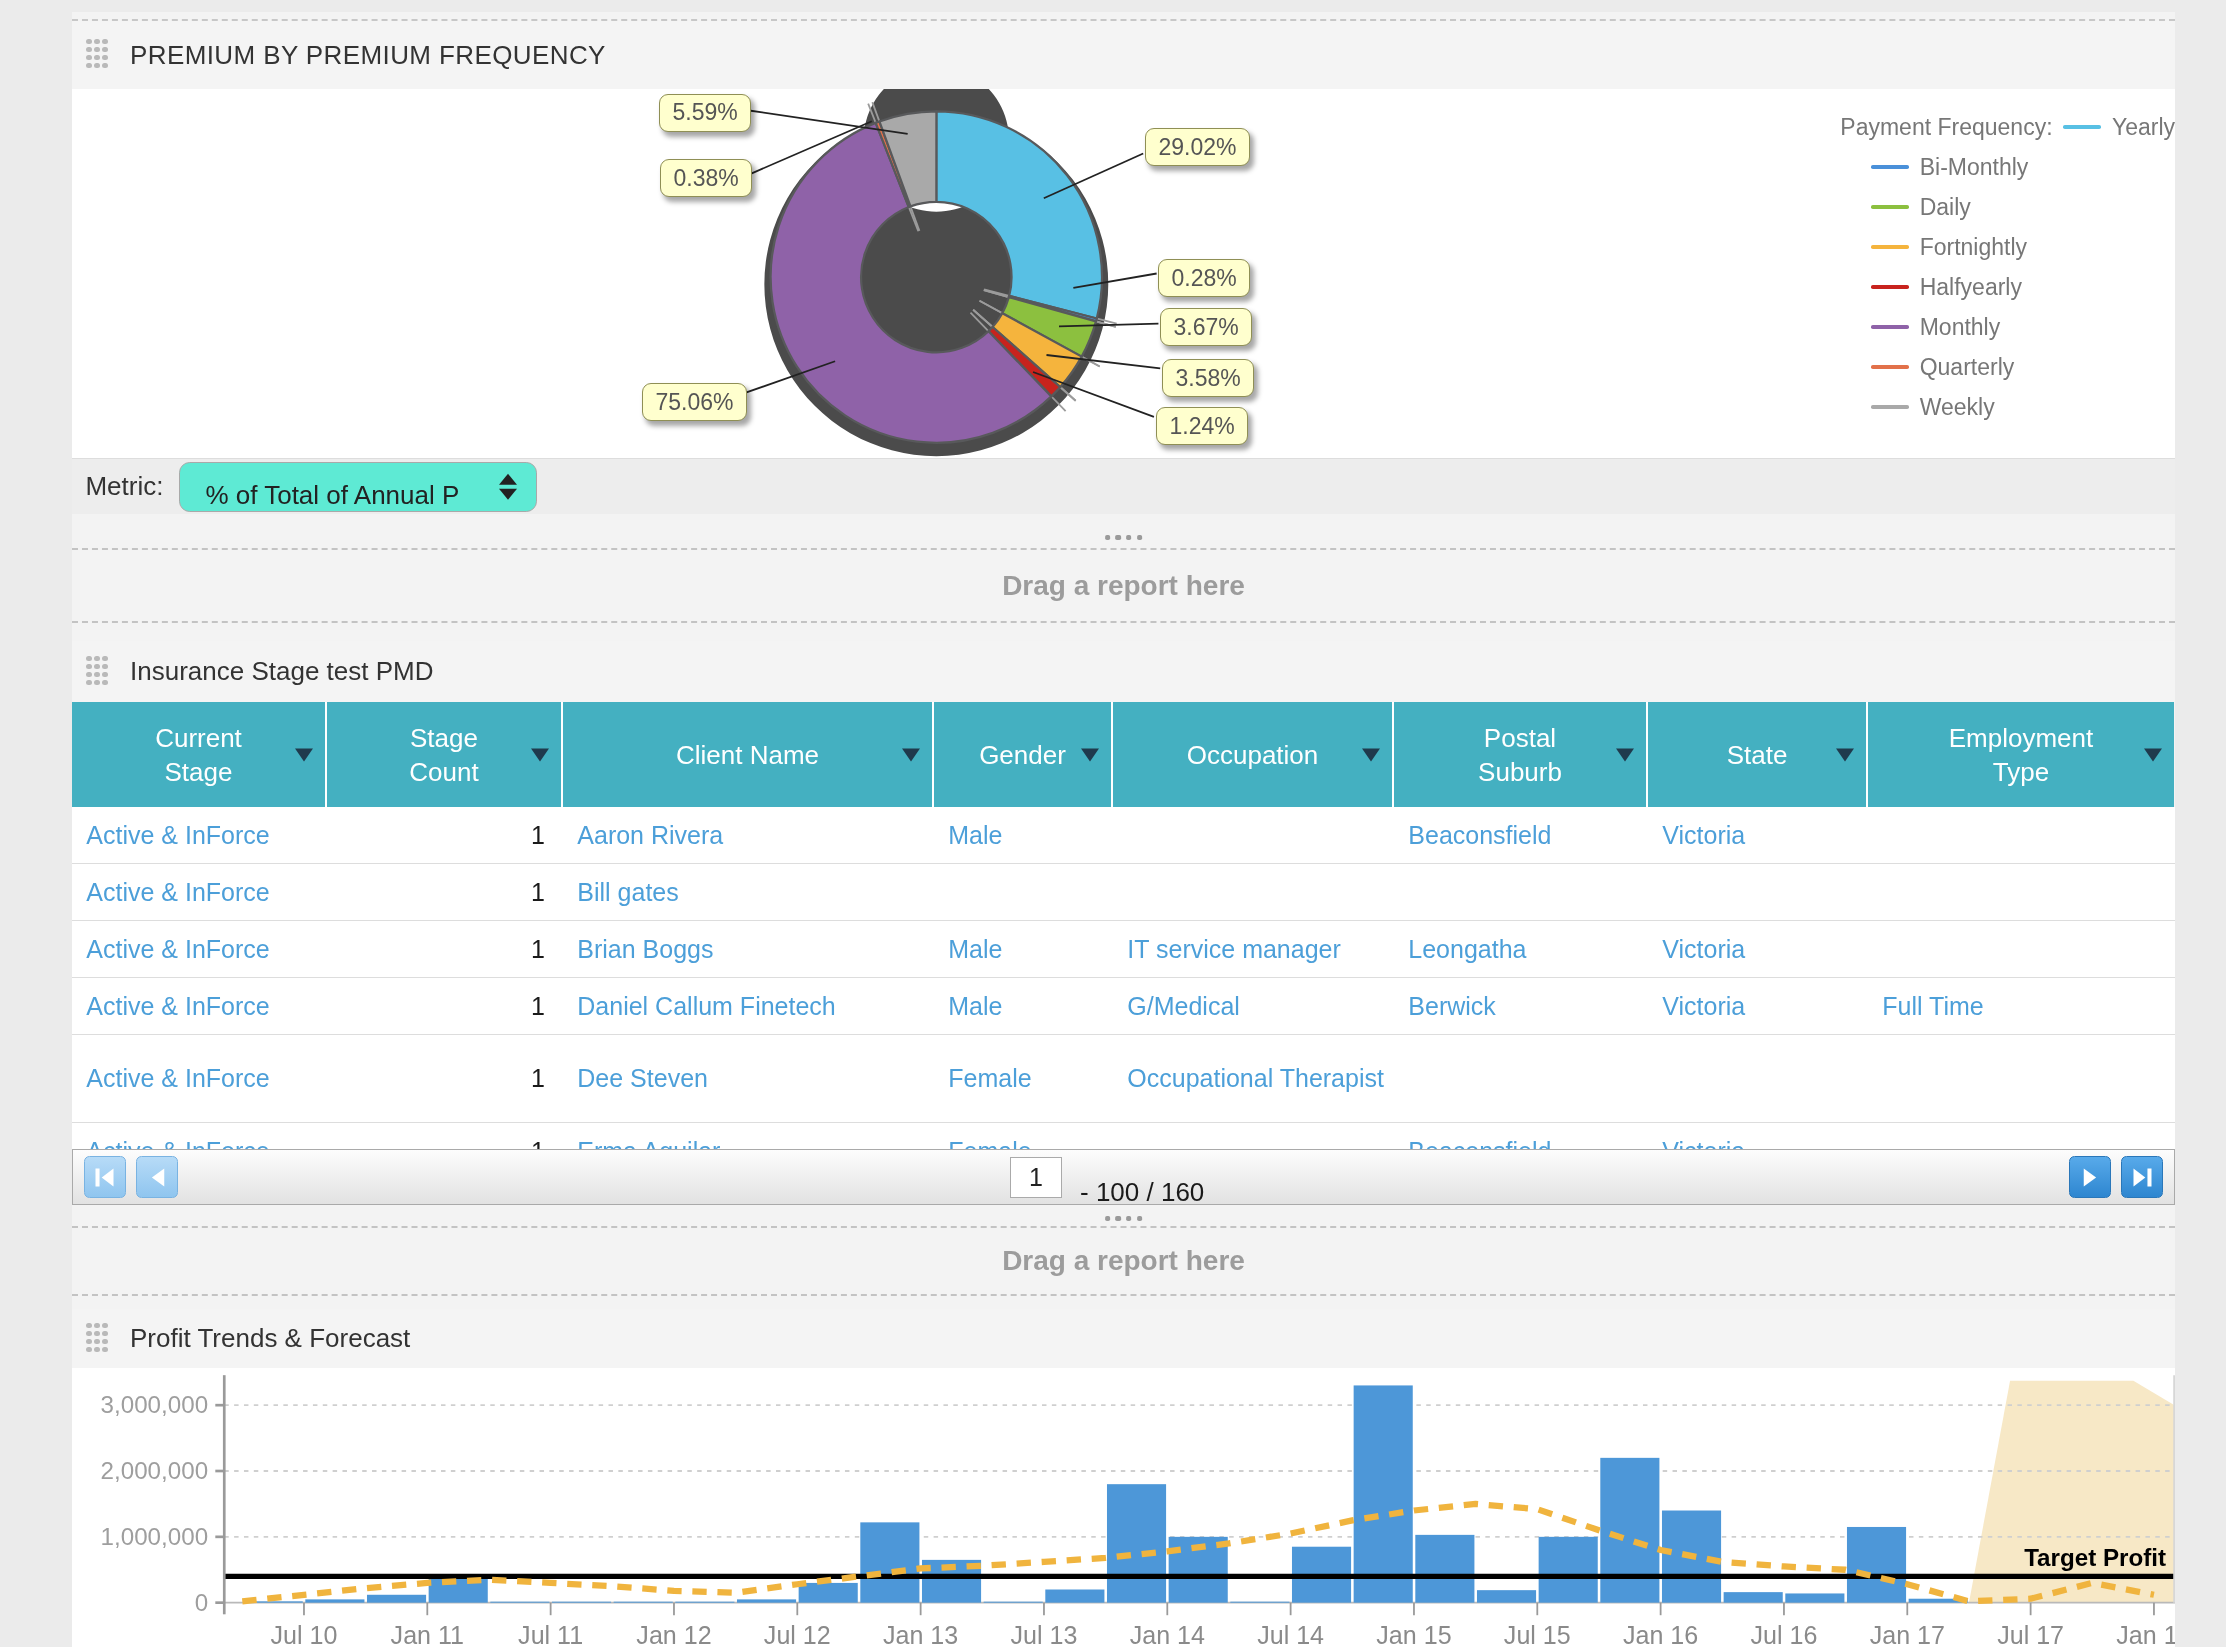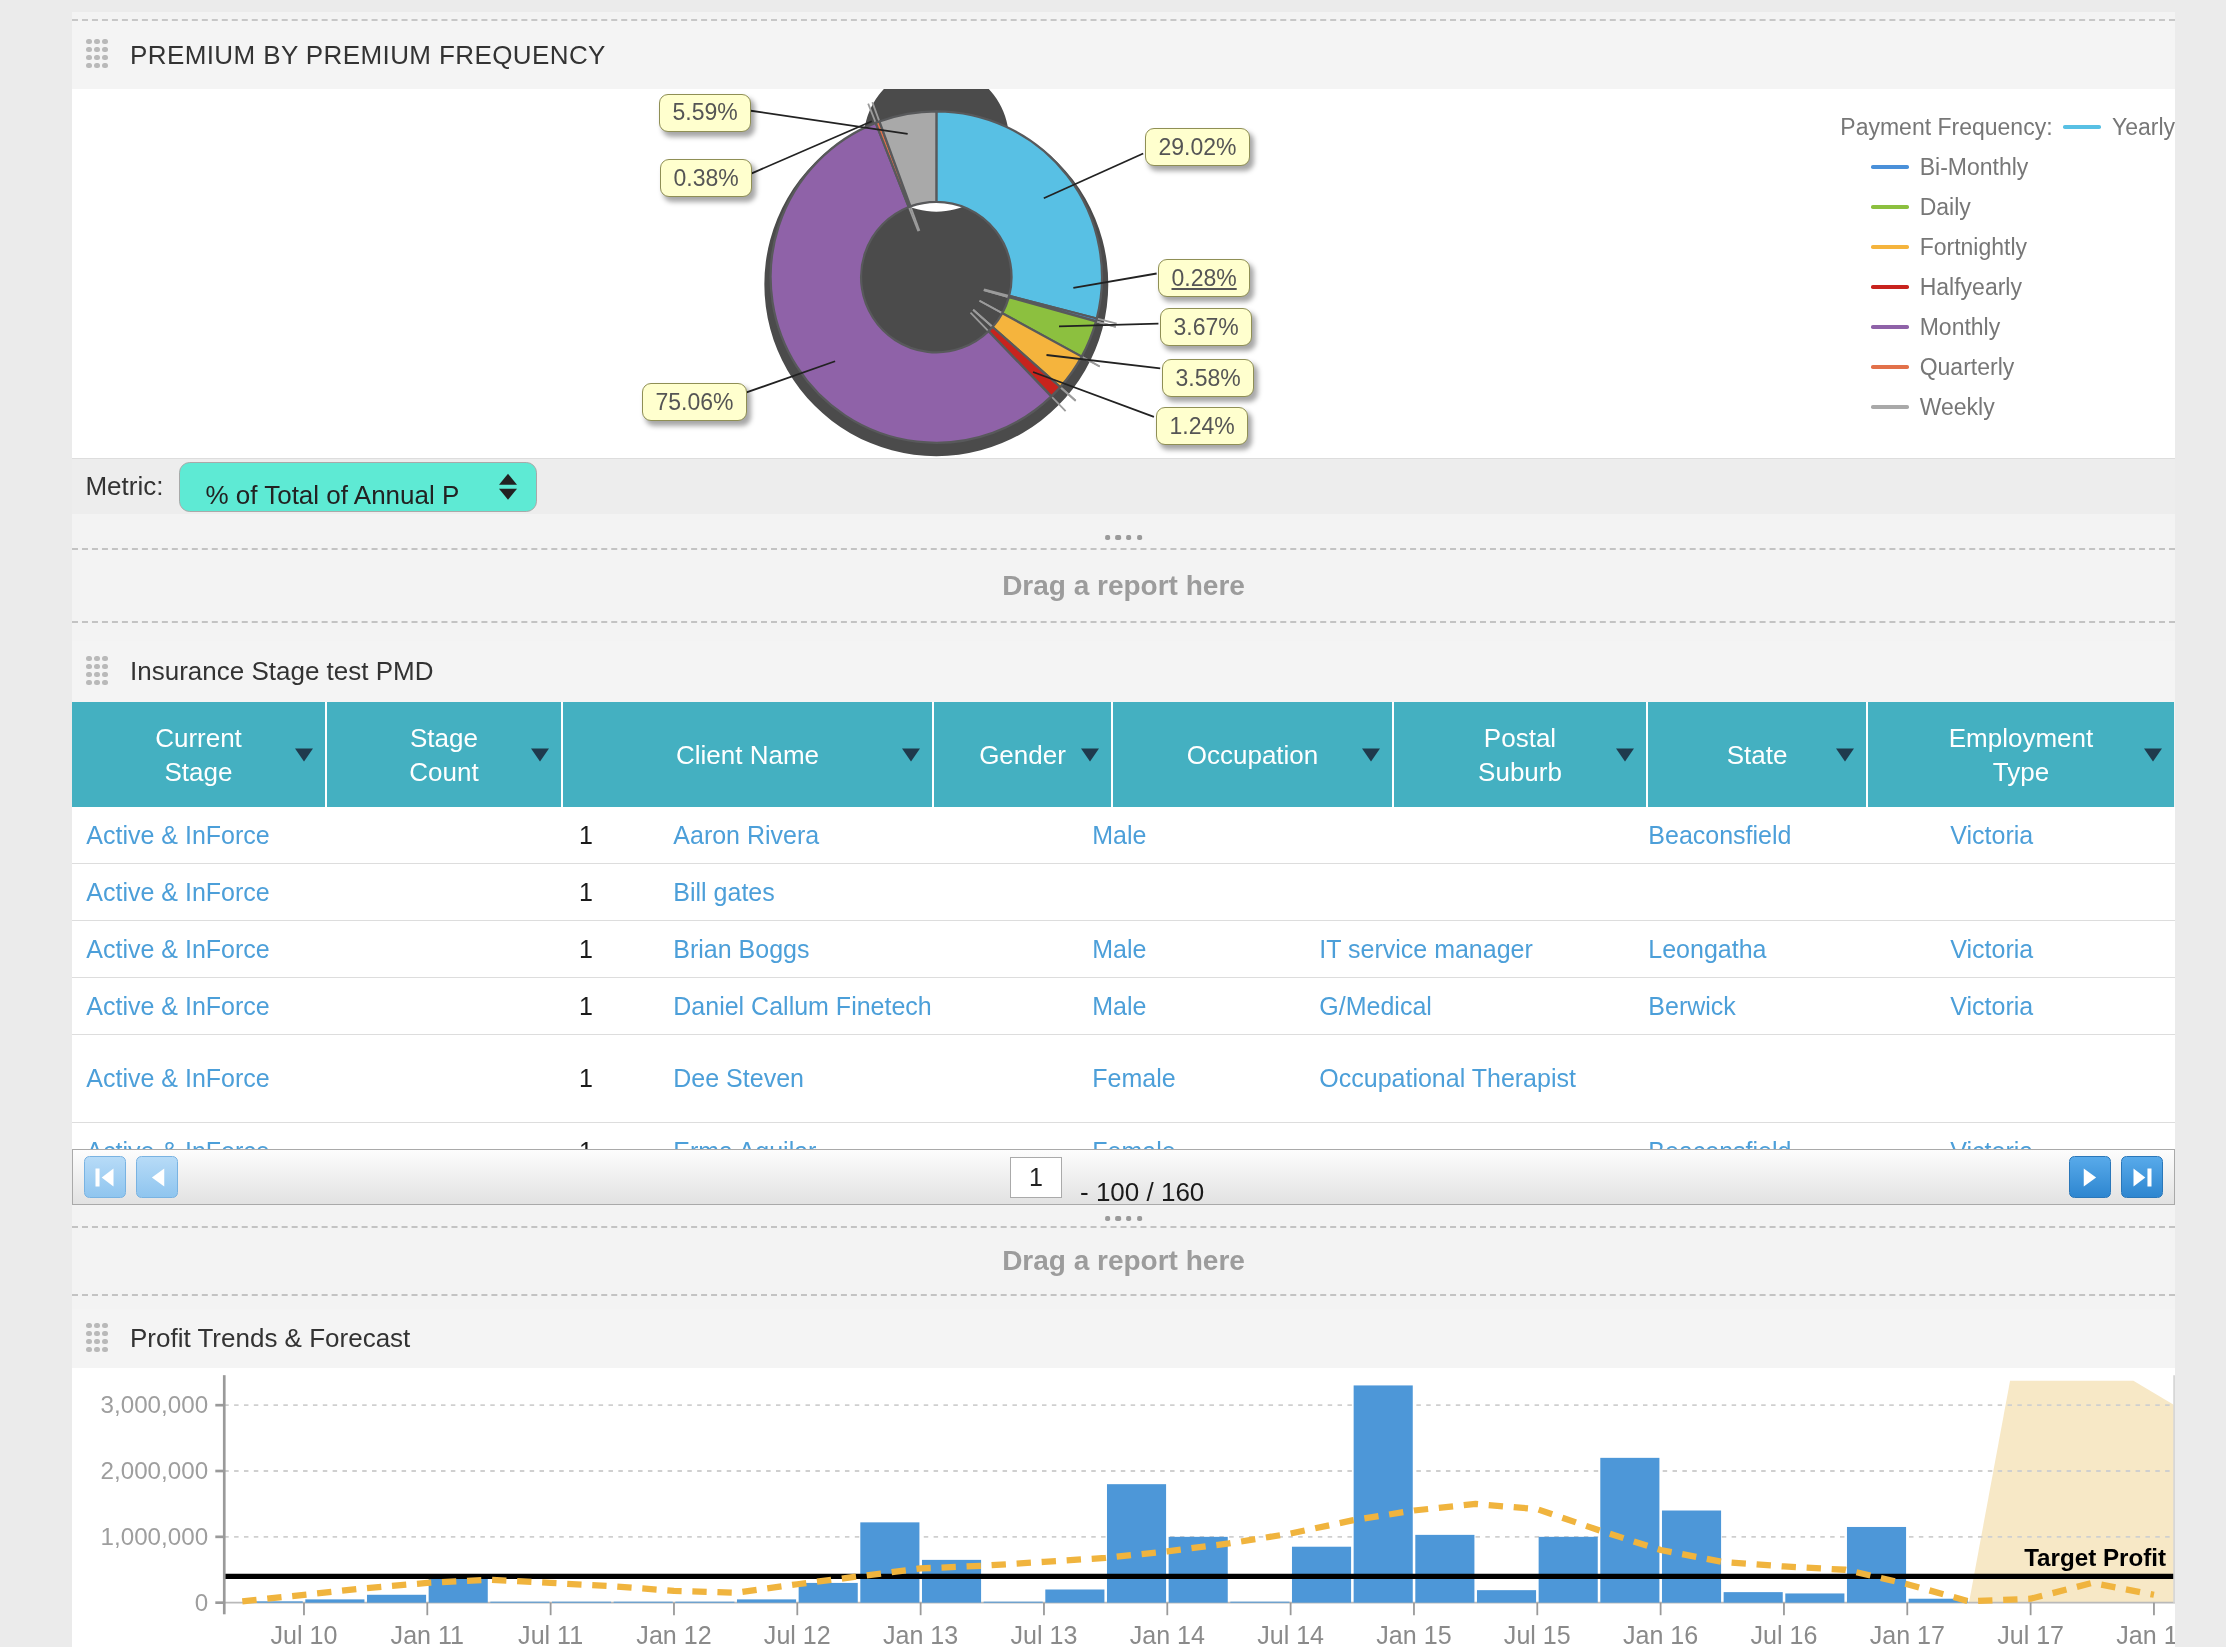--- a/index.html
+++ b/index.html
@@ -49,21 +49,21 @@
   
   .grid-row { display:grid; grid-template-columns:255px 236px 371px 179px 281px 254px 220px 306px; }
   .thead { position:absolute; left:0; height:106px; width:2103px; }
   .th { background:#44b0c1; color:#fff; position:relative; display:flex; align-items:center; justify-content:center;
         border-right:2.7px solid #fff; cursor:pointer; }
   .th:last-child { border-right:none; }
   .th span { font-size:26px; line-height:34px; text-align:center; white-space:pre-line; }
   .th .sort { position:absolute; right:12.5px; top:50%; transform:translateY(-50%);
               width:0; height:0; border-left:9.9px solid transparent; border-right:9.9px solid transparent; border-top:13.4px solid #1f3a4d; }
   .tbody { position:absolute; left:0; width:2103px; overflow:hidden; background:#fff; }
-  .tr { border-bottom:1.8px solid #ddd;gap:48px; }
+  .tr { border-bottom:1.8px solid #ddd; }
   .td { display:flex; align-items:center; font-size:25px; padding-left:14.3px; color:#4c9fd9; }
   .td.num { justify-content:flex-end; padding-right:18px; color:#1a1a1a; }
   .td .link { cursor:pointer; }
 
   
   .pager { position:absolute; left:0; width:2103px; height:56px; border:1.8px solid #a9a9a9;
            background:linear-gradient(#fdfdfd,#e2e2e2); }
   .pgbtn { position:absolute; top:6.3px; width:42px; height:42px; border-radius:5.4px; display:flex; align-items:center; justify-content:center; cursor:pointer; }
   .pgbtn.off { background:linear-gradient(#b7dbf7,#8fc5ef); border:1.8px solid #79b3e2; }
   .pgbtn.on  { background:linear-gradient(#58aaea,#2e86d0); border:1.8px solid #2a77b9; }
@@ -124,21 +124,21 @@
           <polyline points="1211,206 1118,222" fill="none" stroke="#222" stroke-width="2"></polyline>
           <polyline points="1213,262 1102,265" fill="none" stroke="#222" stroke-width="2"></polyline>
           <polyline points="1215,312 1088,297" fill="none" stroke="#222" stroke-width="2"></polyline>
           <polyline points="1208,366 1073,316" fill="none" stroke="#222" stroke-width="2"></polyline>
           <polyline points="741,343 852,304" fill="none" stroke="#222" stroke-width="2"></polyline>
           <polyline points="757,95 893,36" fill="none" stroke="#222" stroke-width="2"></polyline>
           <polyline points="756,24 933,50" fill="none" stroke="#222" stroke-width="2"></polyline>
         </svg>
       <div id="callouts">
           <div class="callout" style="left: 1073px; top: 39px;">29.02%</div>
-          <div class="callout" style="left: 1086px; top: 170px; text-decoration: underline;">0.28%</div>
+          <div class="callout" style="left: 1086px; top: 170px;">0.28%</div>
           <div class="callout" style="left: 1088px; top: 219px;">3.67%</div>
           <div class="callout" style="left: 1090px; top: 270px;">3.58%</div>
           <div class="callout" style="left: 1084px; top: 318px;">1.24%</div>
           <div class="callout" style="left: 570px; top: 294px;">75.06%</div>
           <div class="callout" style="left: 588px; top: 70px;">0.38%</div>
           <div class="callout" style="left: 587px; top: 4.5px;">5.59%</div>
         </div>
       <div id="legend" style="left:1727px;top:18px;">
         <div class="legend-row first">
           <span>Payment Frequency:</span>

